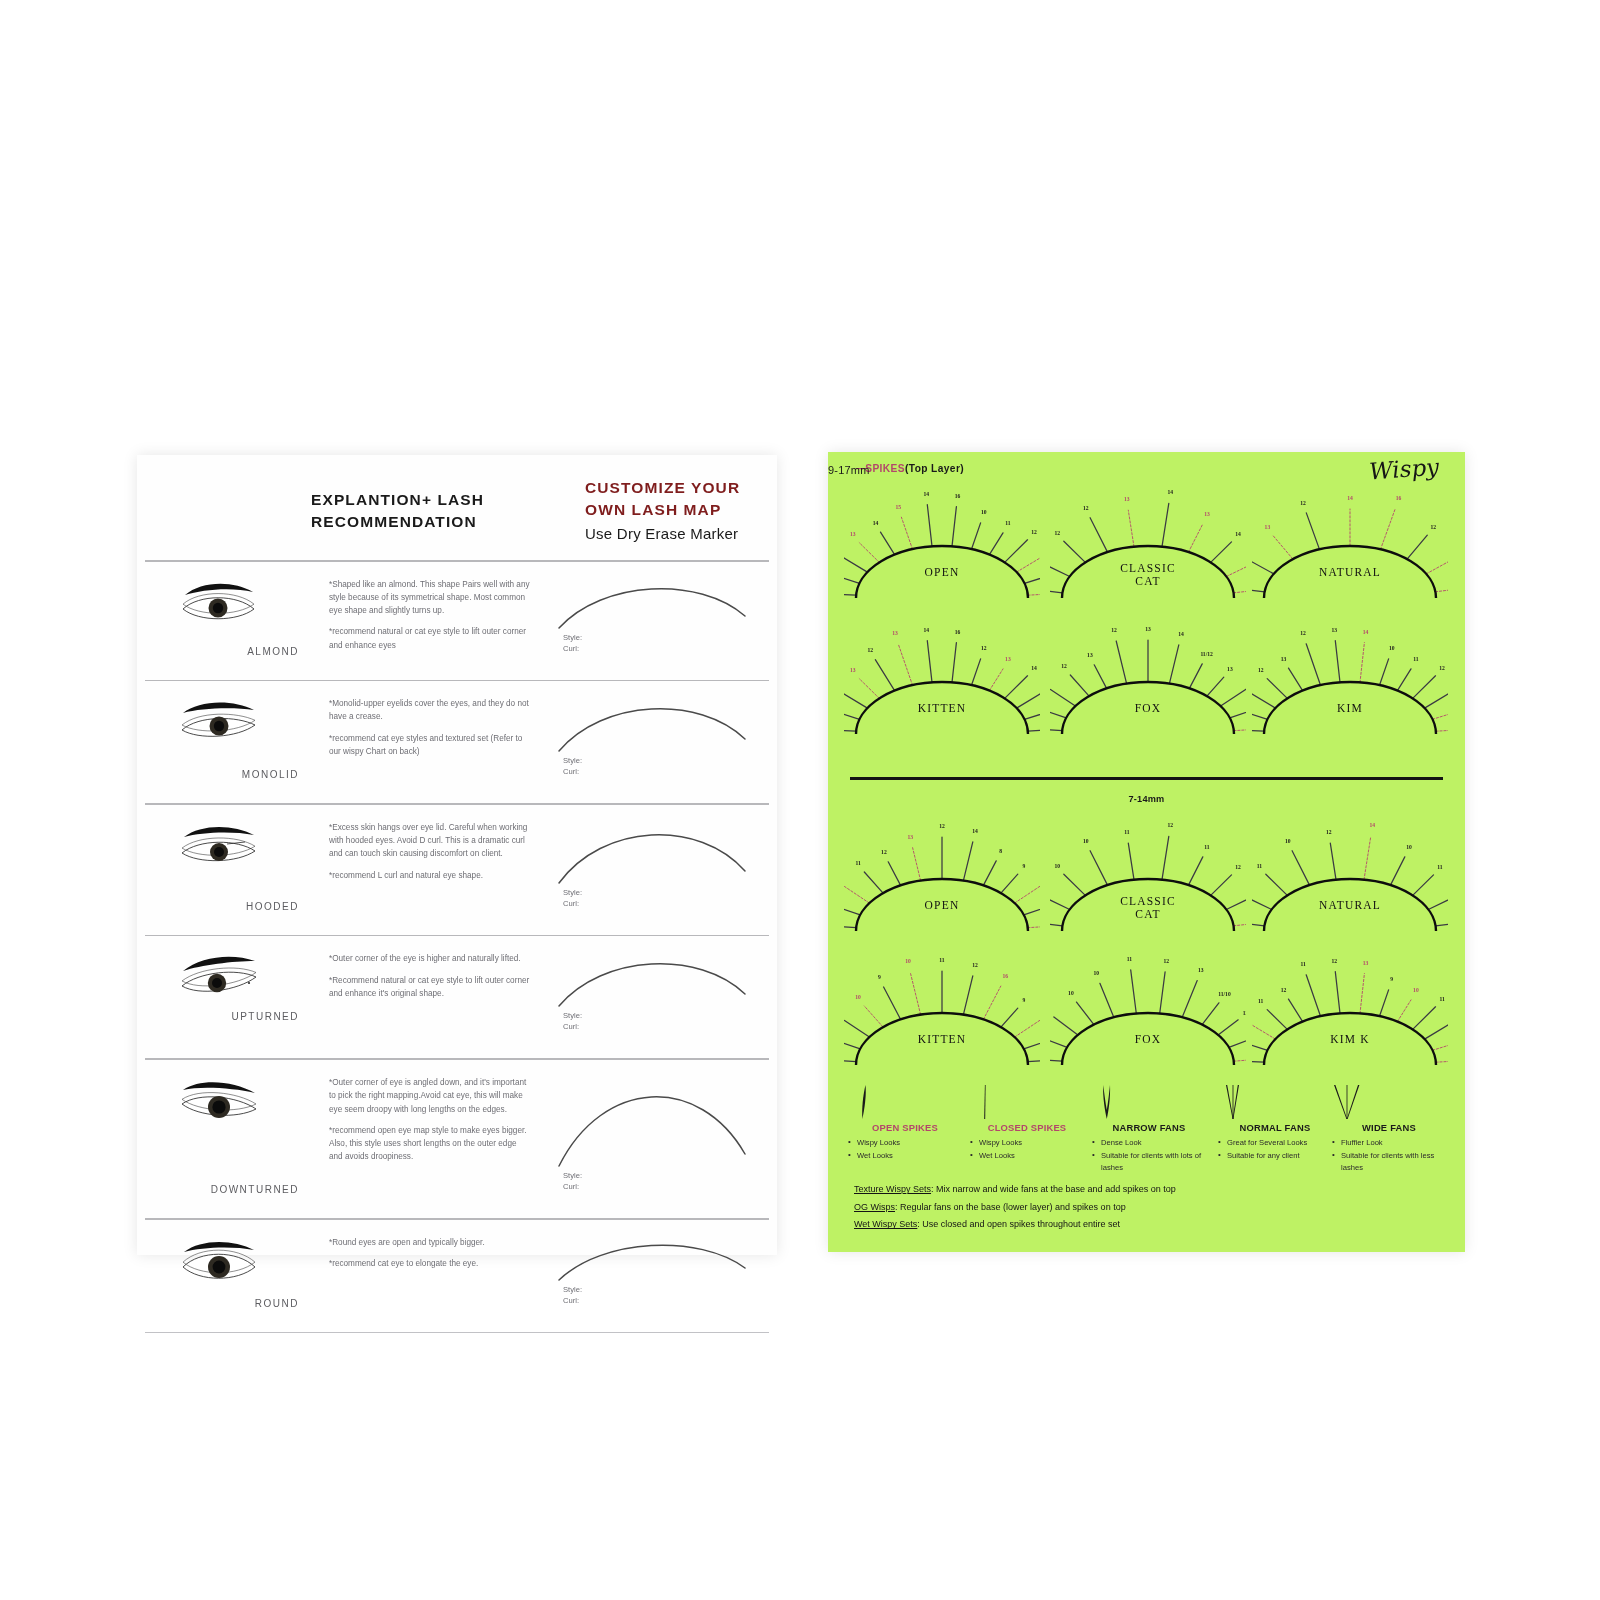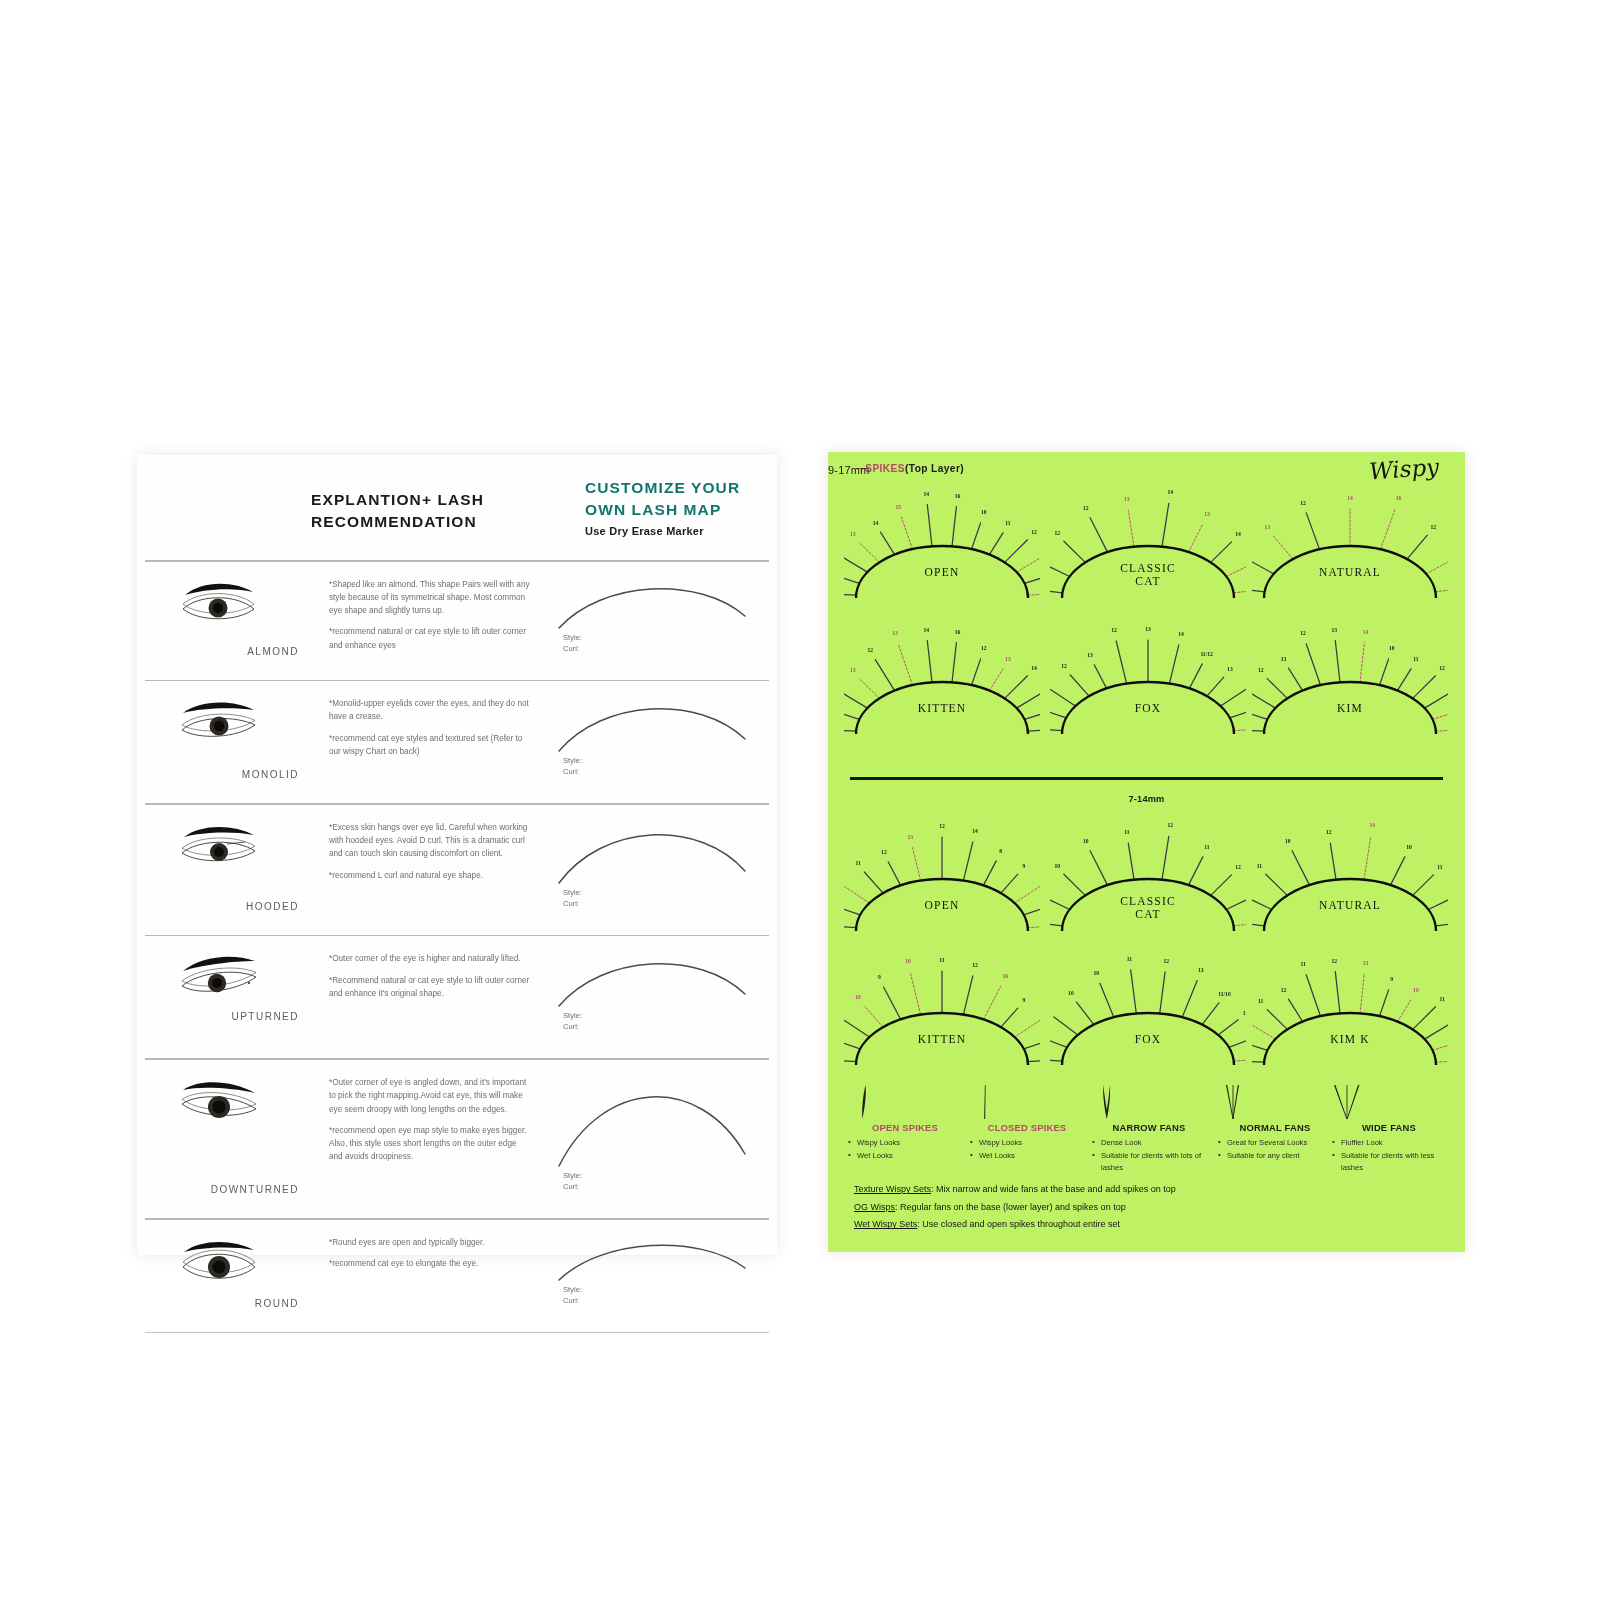--- a/index.html
+++ b/index.html
@@ -28,25 +28,25 @@
   .h-eye{
     position:absolute;left:22px;top:44px;
     font-size:15.5px;font-weight:bold;letter-spacing:1.4px;color:#1a1a1a;
   }
   .h-exp{
     position:absolute;left:12px;top:34px;width:220px;
     font-size:15.5px;font-weight:bold;letter-spacing:1.1px;color:#1a1a1a;line-height:1.42;
   }
   .h-cust{
     position:absolute;left:44px;top:22px;width:190px;
-    font-size:15.5px;font-weight:bold;letter-spacing:1.1px;color:#0f766e;line-height:1.42;
+    font-size:15.5px;font-weight:bold;letter-spacing:1.1px;color:#7f1d1d;line-height:1.42;
   }
   .h-cust-sub{
     position:absolute;left:44px;top:70px;width:200px;
-    font-size:11px;font-weight:bold;letter-spacing:0.25px;color:#1a1a1a;
+    font-size:15px;font-weight:normal;letter-spacing:0.25px;color:#1a1a1a;
   }
 
   .hrule{height:1.6px;background:#b8b8bb;margin:0 8px;}
   .hrule.thin{height:1.2px;background:#c2c2c6;}
 
   .lrow{position:relative;display:block;}
   .lrow .cell-eye{position:absolute;left:0;top:0;width:162px;height:100%;}
   .lrow .cell-exp{position:absolute;left:162px;top:0;width:242px;height:100%;}
   .lrow .cell-cust{position:absolute;left:404px;top:0;width:236px;height:100%;}
 

